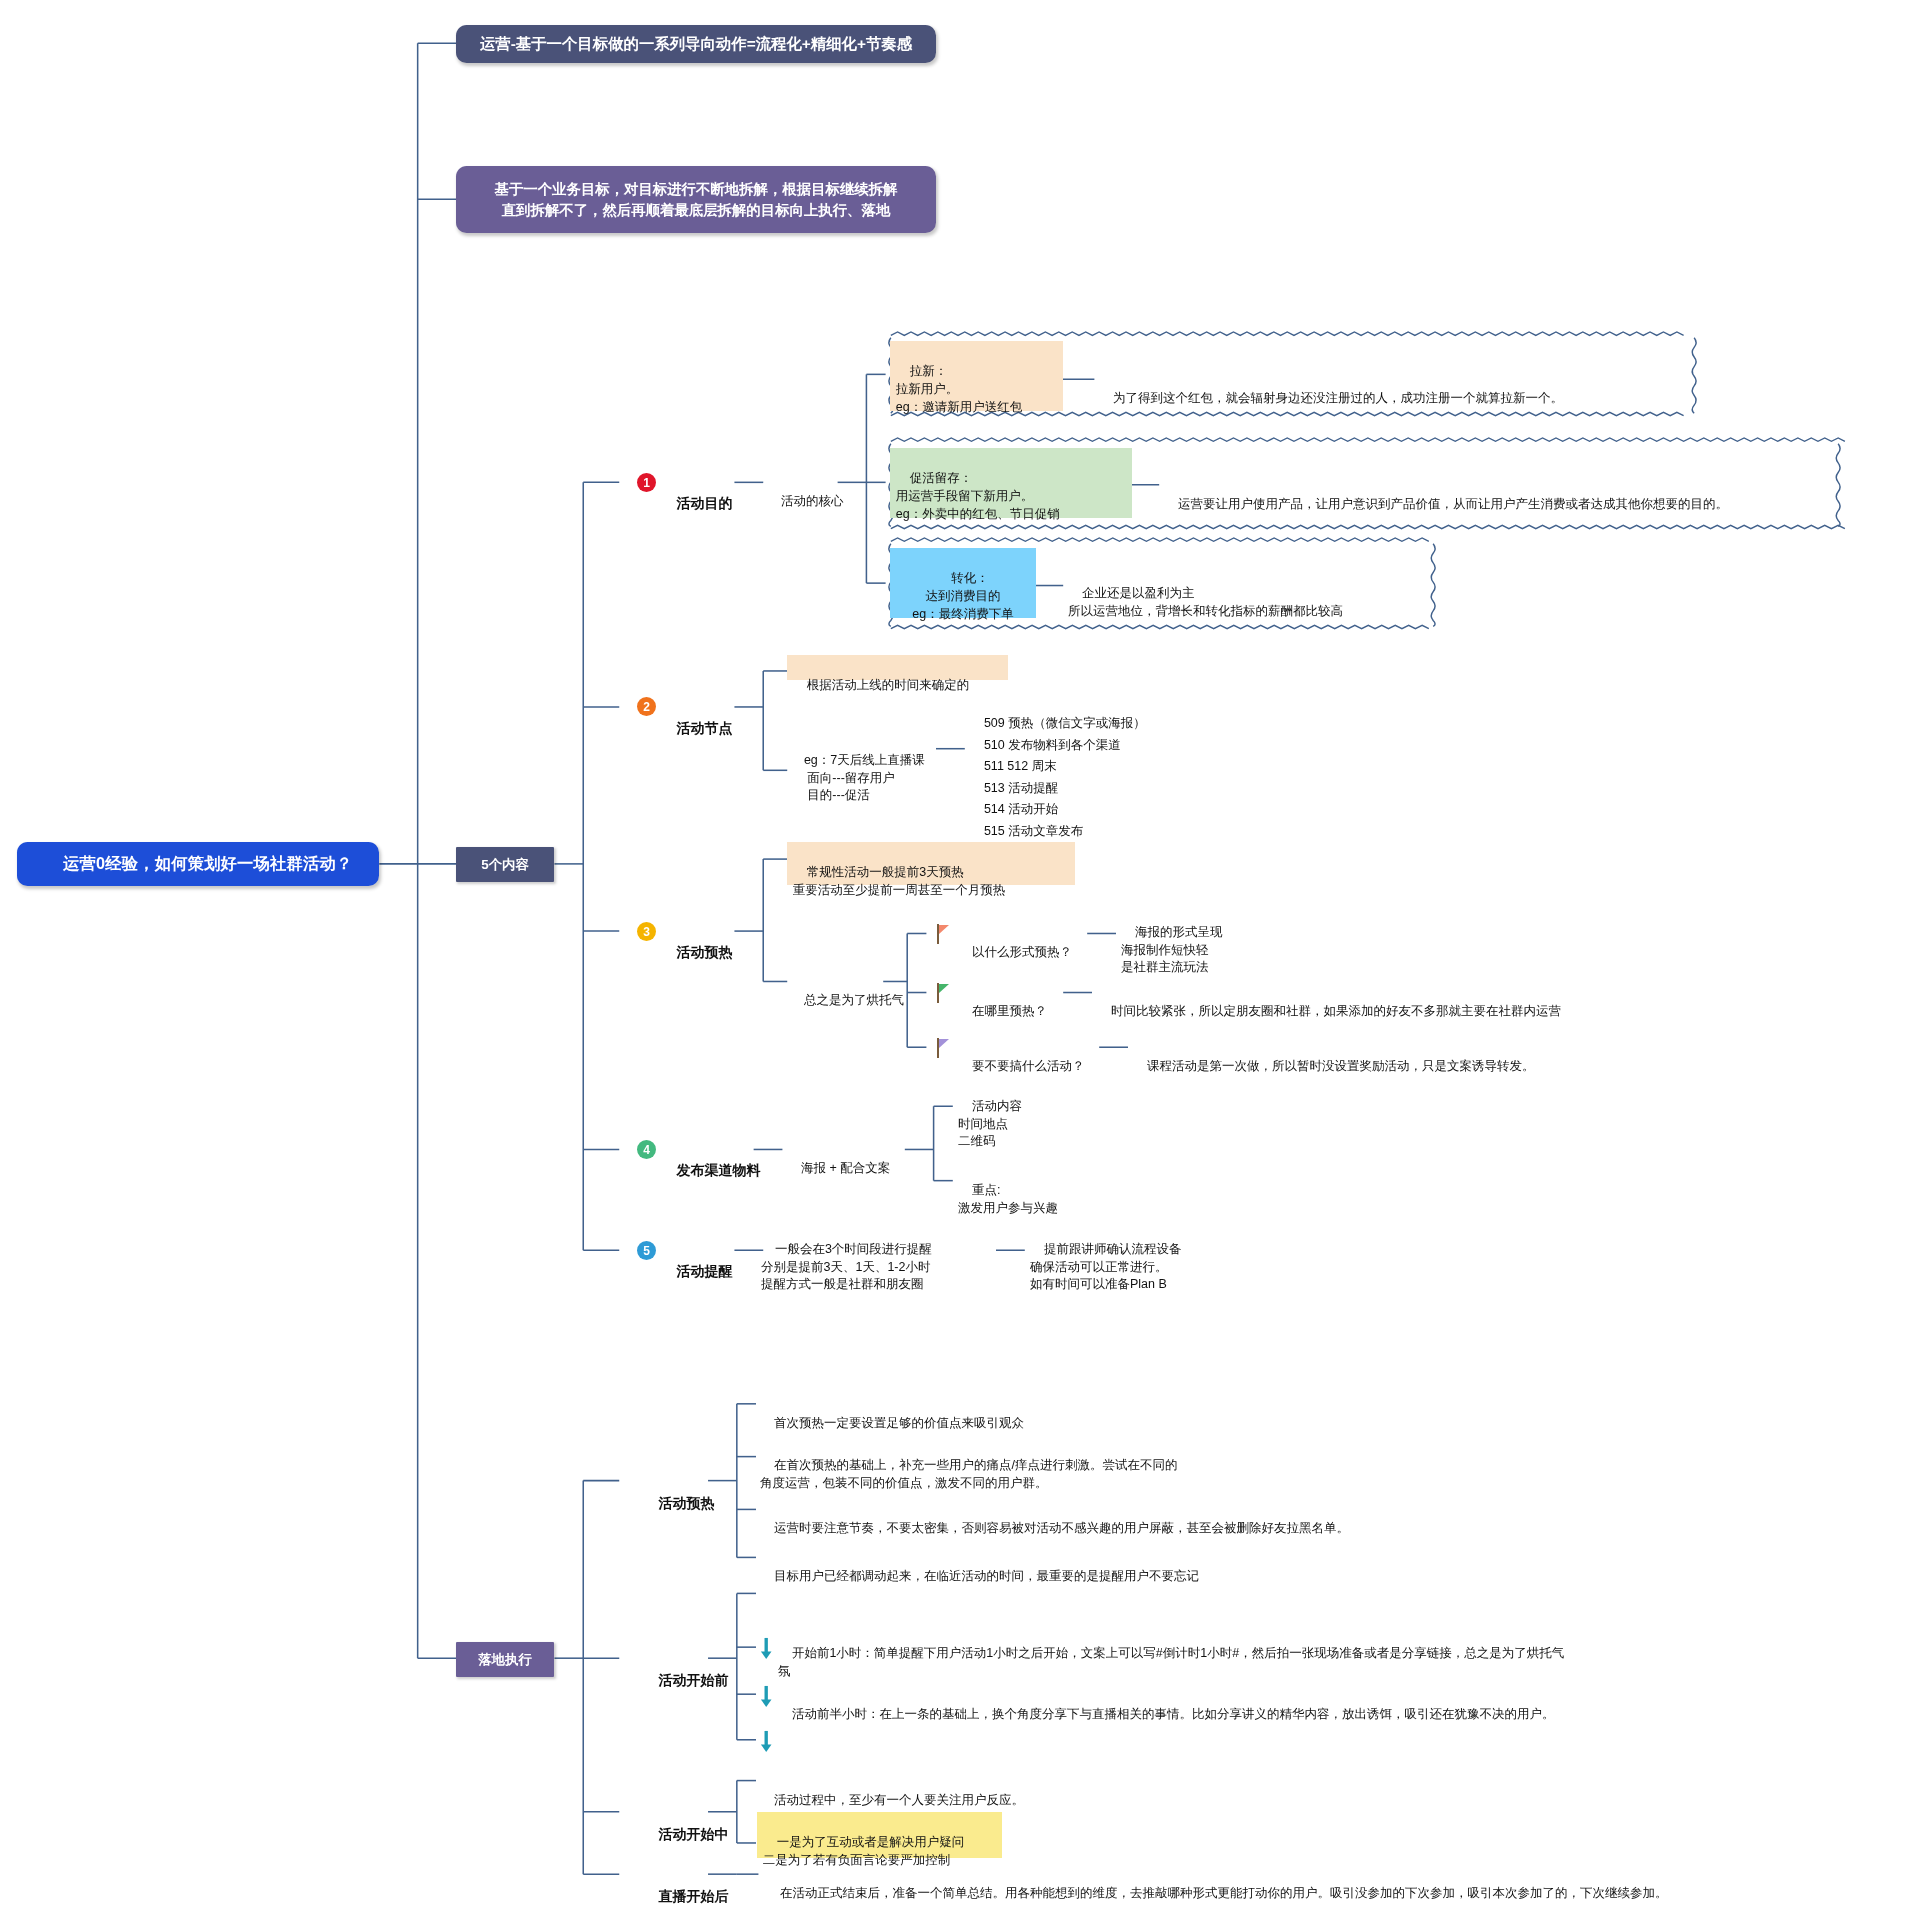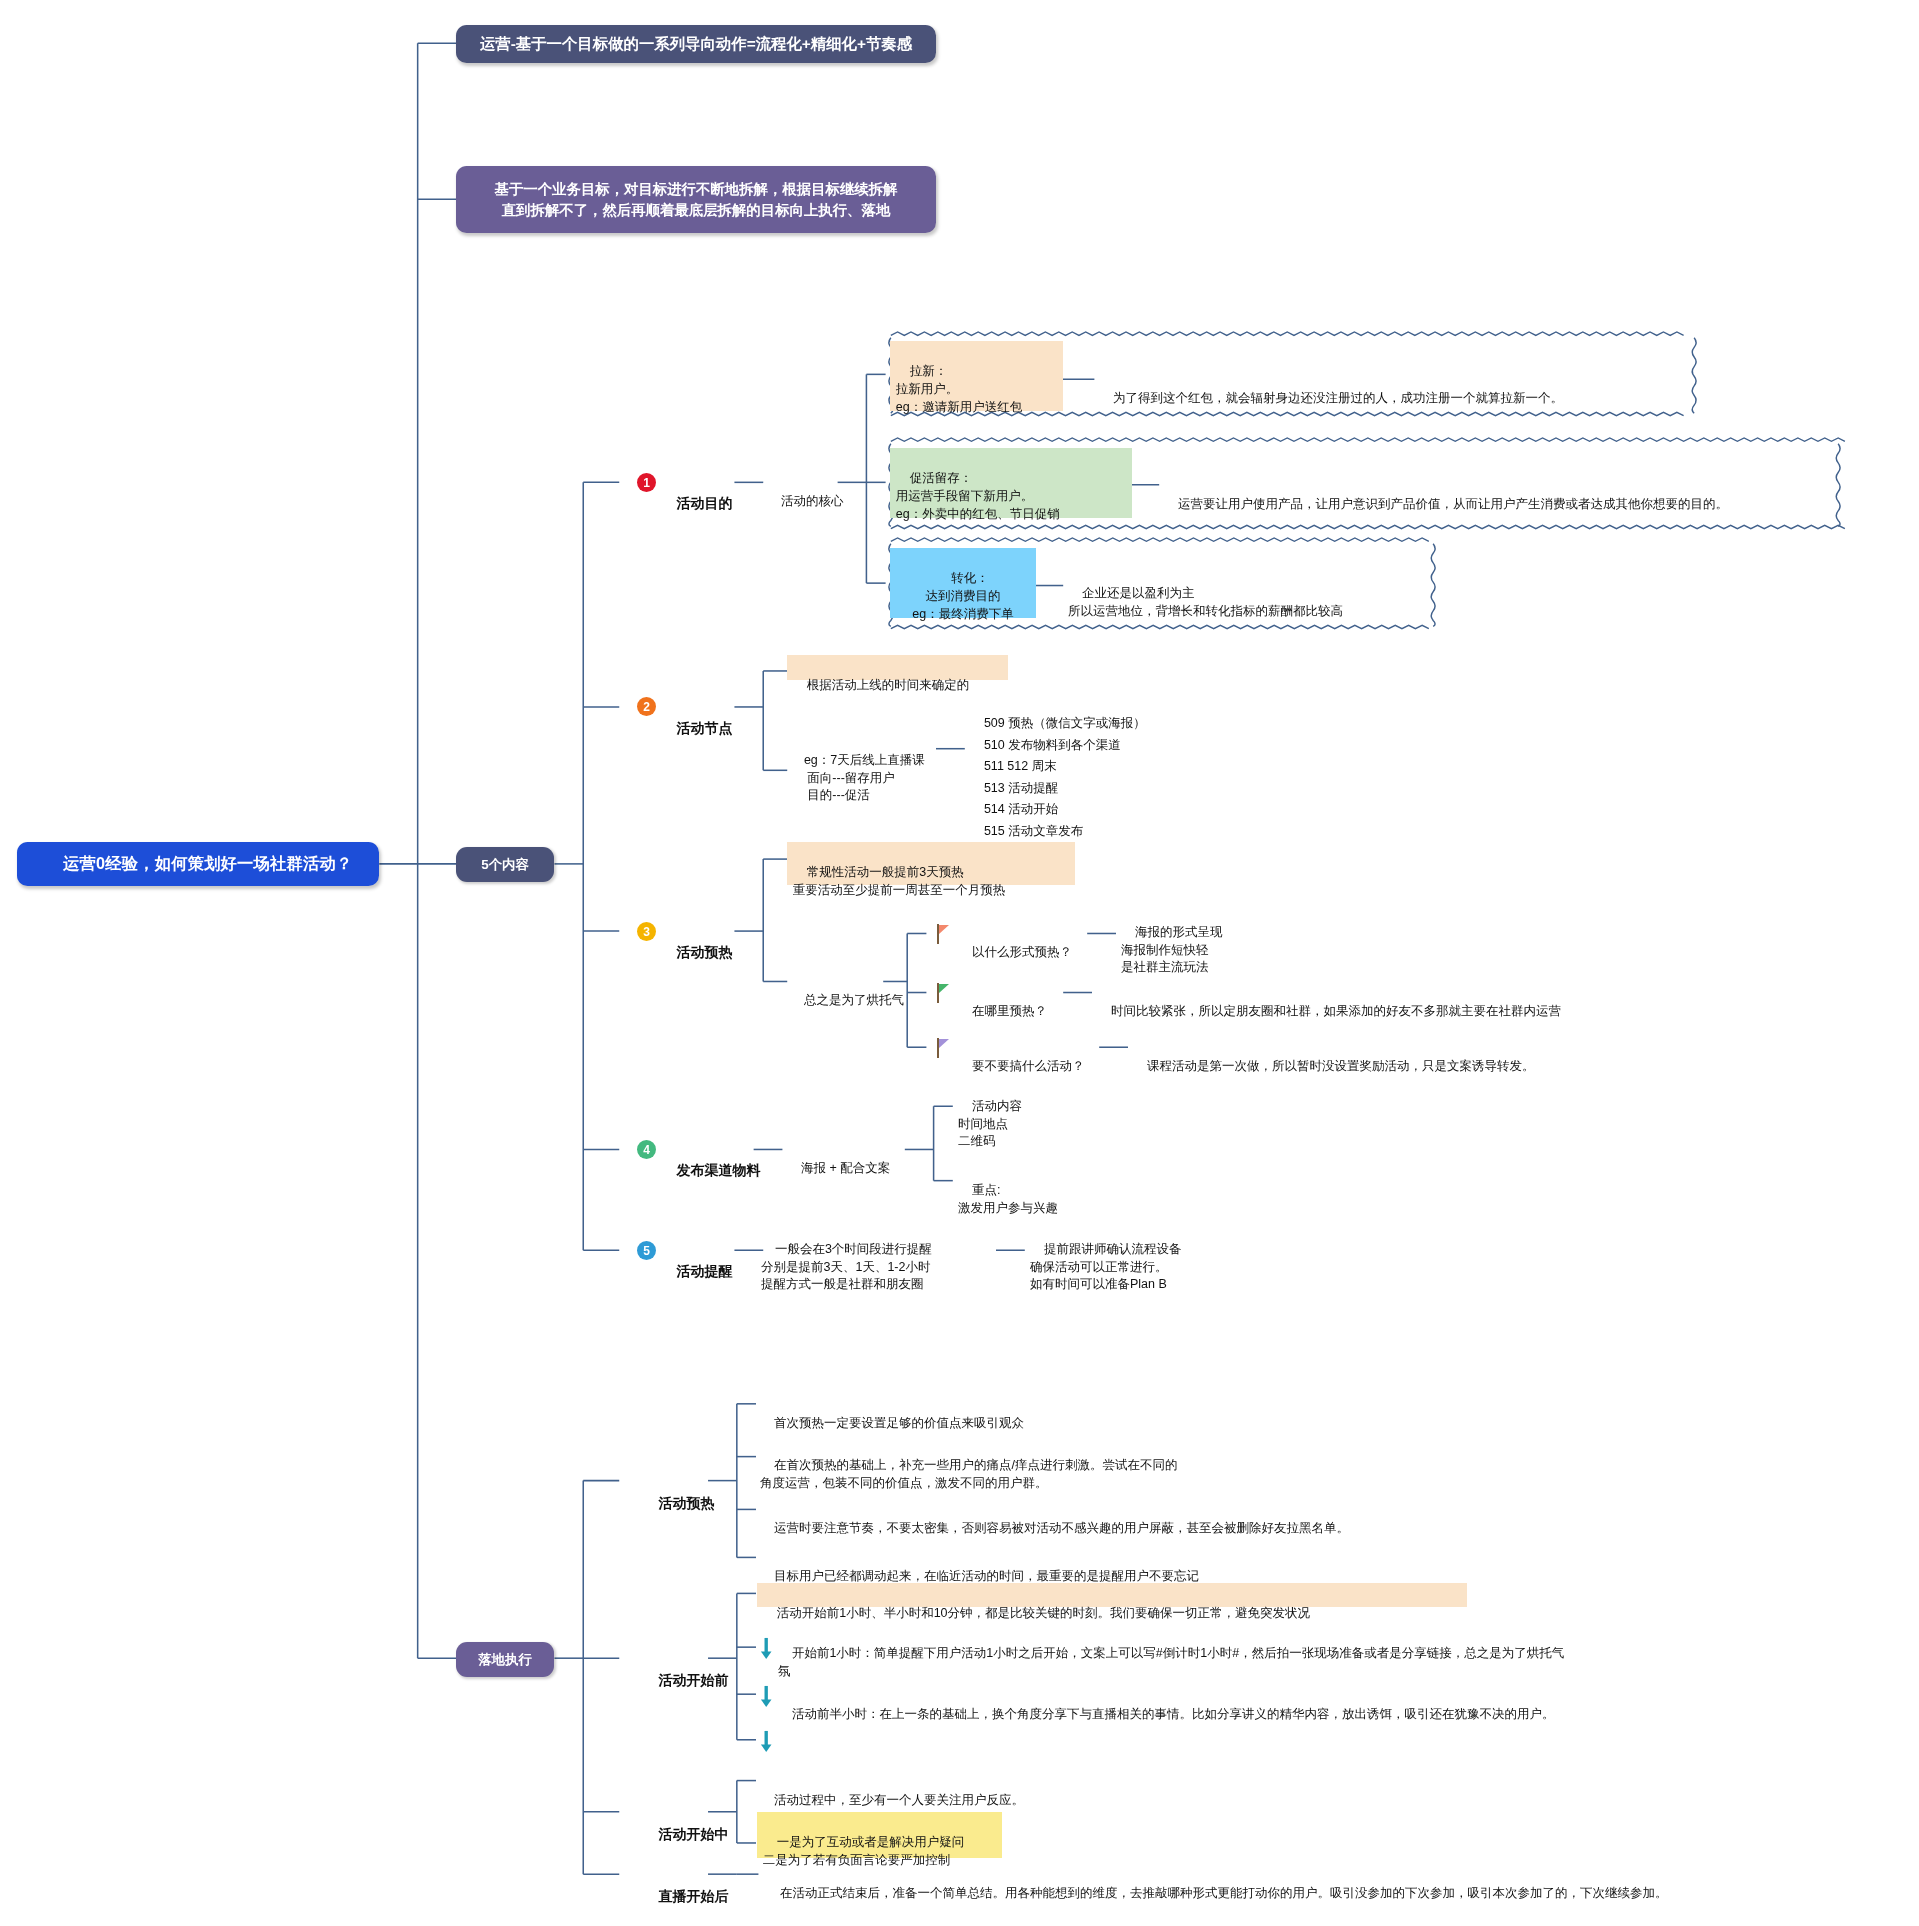--- a/index.html
+++ b/index.html
@@ -35,21 +35,21 @@
     align-items:center;
     justify-content:center;
     box-shadow:1.9px 2.4px 3.4px rgba(0,0,0,.22);
     text-align:center;
     padding:0 12.5px;
     box-sizing:border-box;
   }
   .rbox.root{background:#1d4ed8;font-size:16.3px;letter-spacing:0.2px;padding-left:32px;}
   .rbox.dark{background:#4a5278;font-size:15.4px;}
   .rbox.violet{background:#6a5e96;font-size:14.4px;}
-  .rbox.small{font-size:13.4px;border-radius:11px;box-shadow:1.4px 1.9px 2.9px rgba(0,0,0,.2);}
+  .rbox.small{font-size:13.4px;border-radius:1px;box-shadow:1.4px 1.9px 2.9px rgba(0,0,0,.2);}
 
   
   .hl{
     position:absolute;
     padding:2.9px 5.8px 3.8px 5.8px;
     box-sizing:border-box;
     font-size:12.5px;
     line-height:1.45;
     white-space:pre;
     color:#111;
@@ -369,22 +369,20 @@
     <span>在首次预热的基础上，补充一些用户的痛点/痒点进行刺激。尝试在不同的
 角度运营，包装不同的价值点，激发不同的用户群。</span></div>
   <div class="txt" style="left:760px;top:1502px;">
     <span>运营时要注意节奏，不要太密集，否则容易被对活动不感兴趣的用户屏蔽，甚至会被删除好友拉黑名单。</span></div>
   <div class="txt" style="left:760px;top:1550px;">
     <span>目标用户已经都调动起来，在临近活动的时间，最重要的是提醒用户不要忘记</span></div>
 
   <div class="txt bold" style="left:643px;top:1651px;font-size:14px;">
     <span>活动开始前</span></div>
 
-  <div class="hl peach" style="left:757px;top:1583px;width:710px;height:24px;">
-    <span>活动开始前1小时、半小时和10分钟，都是比较关键的时刻。我们要确保一切正常，避免突发状况</span></div>
 
   <div class="darrow" style="left:759px;top:1636px;">
     <svg viewBox="0 0 30 52">
         <path d="M15,4 L15,36" stroke="#1e9cb5" stroke-width="7" fill="none"></path>
       <path d="M4,32 L15,48 L26,32 Z" fill="#1e9cb5"></path>
       </svg></div>
   <div class="txt" style="left:778px;top:1627px;">
     <span>开始前1小时：简单提醒下用户活动1小时之后开始，文案上可以写#倒计时1小时#，然后拍一张现场准备或者是分享链接，总之是为了烘托气
 氛</span></div>
 

